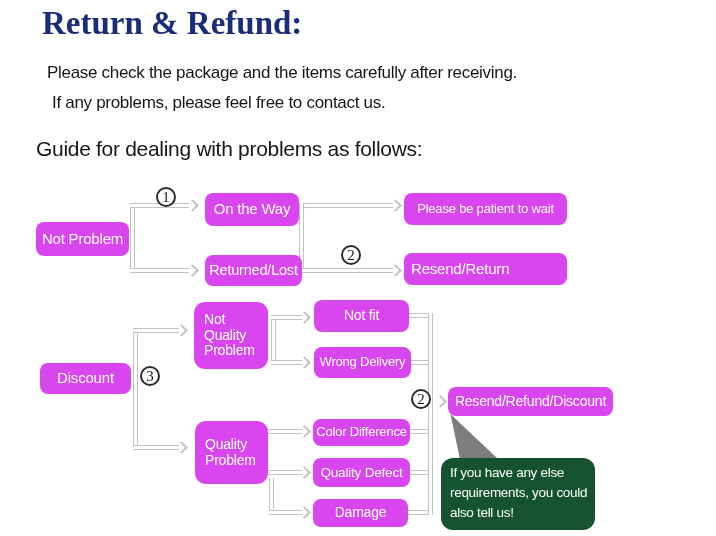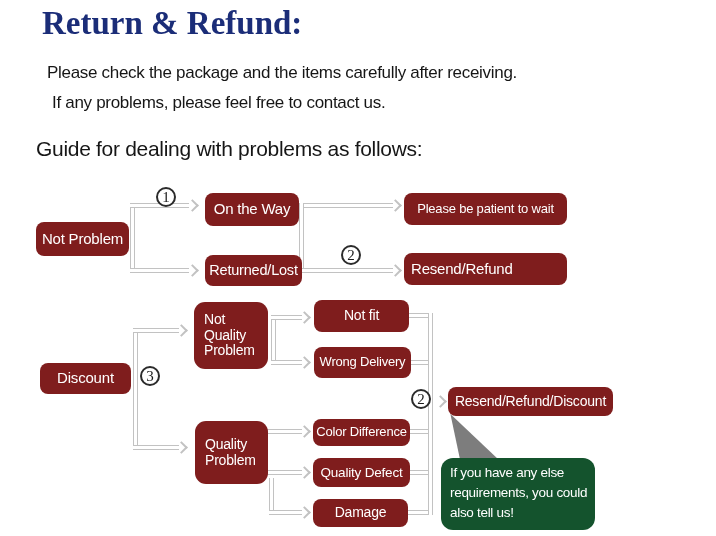--- a/index.html
+++ b/index.html
@@ -11,21 +11,21 @@
   .title {
     position:absolute; left:42px; top:5px;
     font-family:"Liberation Serif", serif; font-weight:bold;
     font-size:33px; color:#1b2d78; letter-spacing:0px; white-space:nowrap;
   }
   .intro-line { position:absolute; font-size:17px; color:#161616; letter-spacing:-0.3px; white-space:nowrap; }
   .guide { position:absolute; left:36px; top:137px; font-size:21px; color:#161616; letter-spacing:-0.3px; white-space:nowrap; }
 
   
   .box {
-    position:absolute; background:#7f1d1d; color:#ffffff;
+    position:absolute; background:#d946ef; color:#ffffff;
     border-radius:8px; box-sizing:border-box;
     display:flex; align-items:center; justify-content:center;
     font-size:15px; line-height:1.12; letter-spacing:-0.2px;
     z-index:3;
   }
   .box.leftal { justify-content:flex-start; text-align:left; padding-left:10px; padding-right:4px; }
   .box.nowrap { white-space:nowrap; }
   .box.r10 { border-radius:11px; }
 
   
@@ -91,21 +91,21 @@
   <div class="hl" style="left:301px; top:268px; width:92px;"></div>
   <span class="arr" style="left:391px; top:266px;"></span>
 
   <div class="stepnum" style="left:156px; top:187px;">1</div>
   <div class="stepnum" style="left:341px; top:245px;">2</div>
 
   <div class="box nowrap" style="left:36px; top:222px; width:93px; height:34px;">Not Problem</div>
   <div class="box nowrap" style="left:205px; top:193px; width:94px; height:33px;">On the Way</div>
   <div class="box nowrap" style="left:205px; top:255px; width:97px; height:31px; font-size:14.5px;text-align:right;">Returned/Lost</div>
   <div class="box nowrap" style="left:404px; top:193px; width:163px; height:32px; font-size:13px;">Please be patient to wait</div>
-  <div class="box nowrap leftal" style="left:404px; top:253px; width:163px; height:32px; padding-left:7px;">Resend/Refund</div>
+  <div class="box nowrap leftal" style="left:404px; top:253px; width:163px; height:32px; padding-left:7px;">Resend/Return</div>
 
   <div class="vl" style="left:133px; top:328px; height:122px;"></div>
   <div class="hl" style="left:133px; top:328px; width:46px;"></div>
   <span class="arr" style="left:177px; top:326px;"></span>
   <div class="hl" style="left:133px; top:445px; width:46px;"></div>
   <span class="arr" style="left:177px; top:443px;"></span>
 
   <div class="stepnum" style="left:140px; top:366px;">3</div>
 
   <div class="vl" style="left:271px; top:315px; height:50px;"></div>

